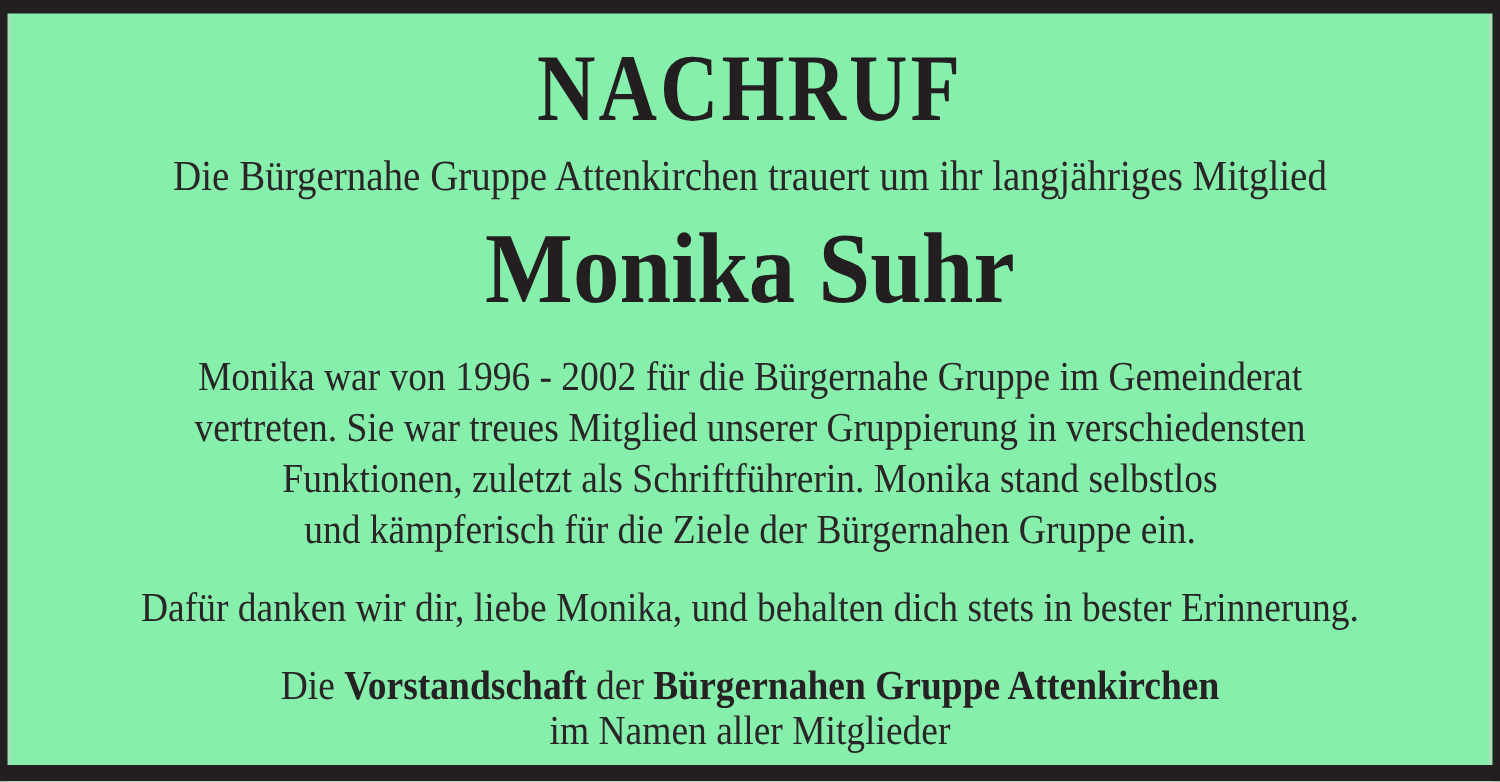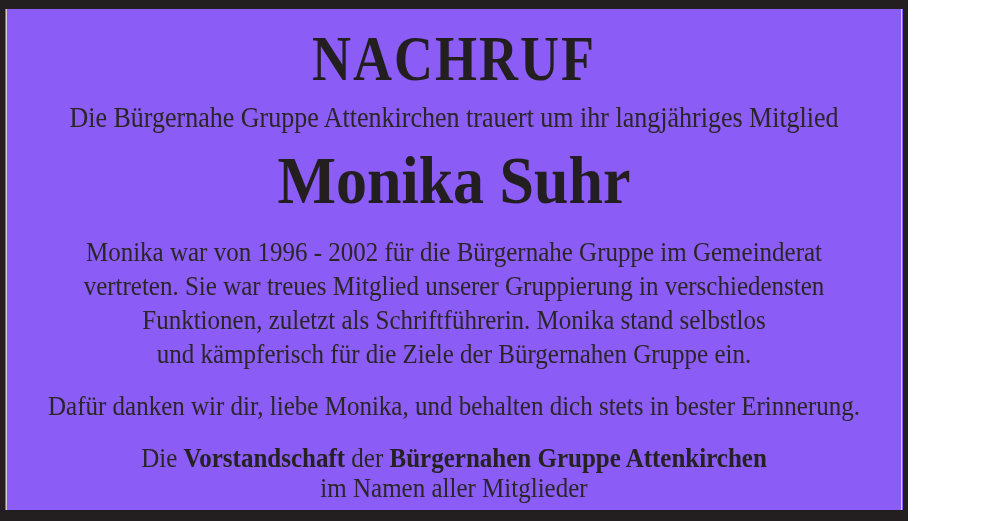--- a/index.html
+++ b/index.html
@@ -2,23 +2,23 @@
 <html><head>
 <meta charset="utf-8">
 <style>
   html, body {
     margin: 0;
     padding: 0;
     background: #ffffff;
   }
   .ad {
     position: relative;
-    width: 908px;
+    width: 1000px;
     height: 521px;
-    background: #8b5cf6;
+    background: #86efac;
     overflow: hidden;
     font-family: "Liberation Serif", "DejaVu Serif", serif;
     color: #2a2627;
   }
   .bar {
     position: absolute;
     background: #231f20;
     z-index: 3;
   }
   .bar.top    { left: 0; top: 0; width: 100%; height: 9px; }

